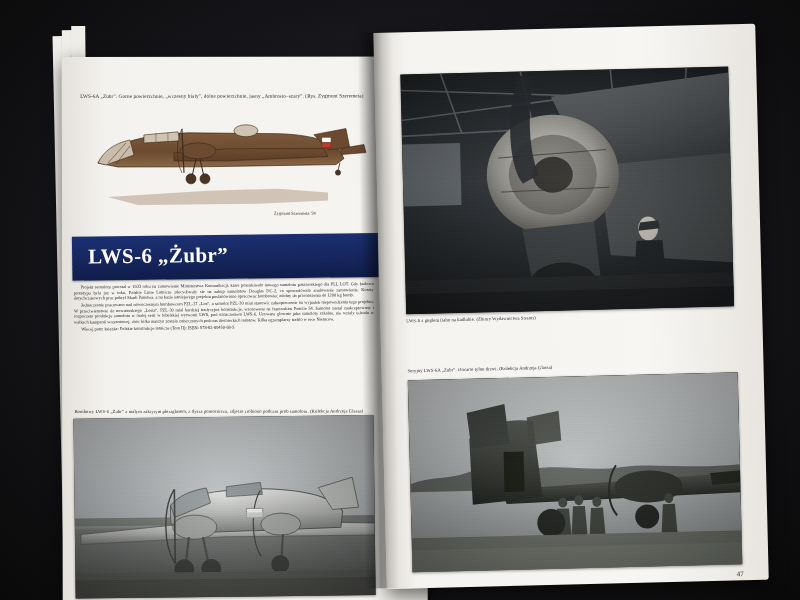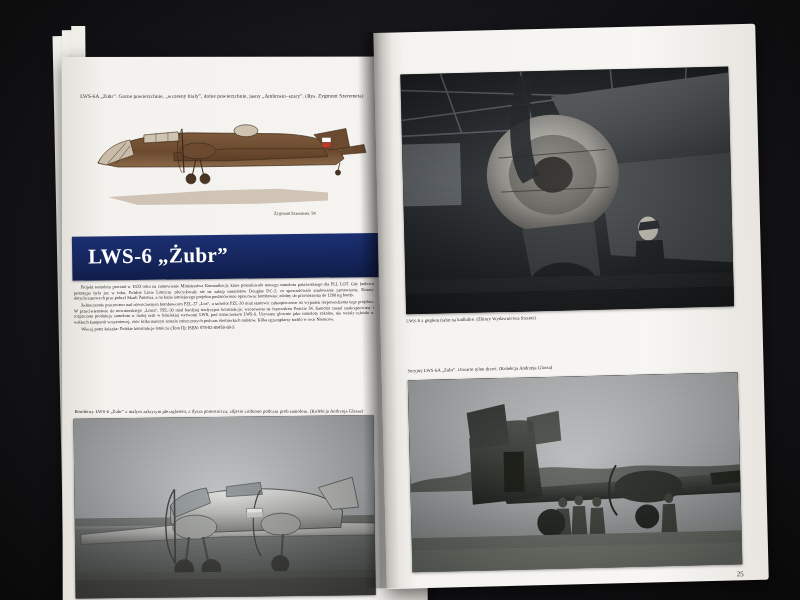--- a/index.html
+++ b/index.html
@@ -442,19 +442,19 @@
             <ellipse cx="140" cy="146" rx="14" ry="14" fill="#202320"></ellipse>
             <ellipse cx="236" cy="142" rx="12" ry="12" fill="#202320"></ellipse>
 
             <rect x="0" y="158" width="330" height="34" fill="#6f736c"></rect>
             <rect x="0" y="170" width="330" height="22" fill="#7b7f77" opacity=".8"></rect>
           </svg>
           <div class="grainy"></div>
           <div class="vig"></div>
         </div>
 
-        <div class="pagenum" style="left:350px;top:546px;">25</div>
+        <div class="pagenum" style="left:350px;top:546px;">47</div>
       </div>
     </div>
 
     <div class="gutter"></div>
   </div>
 </div>
 
 </body></html>

